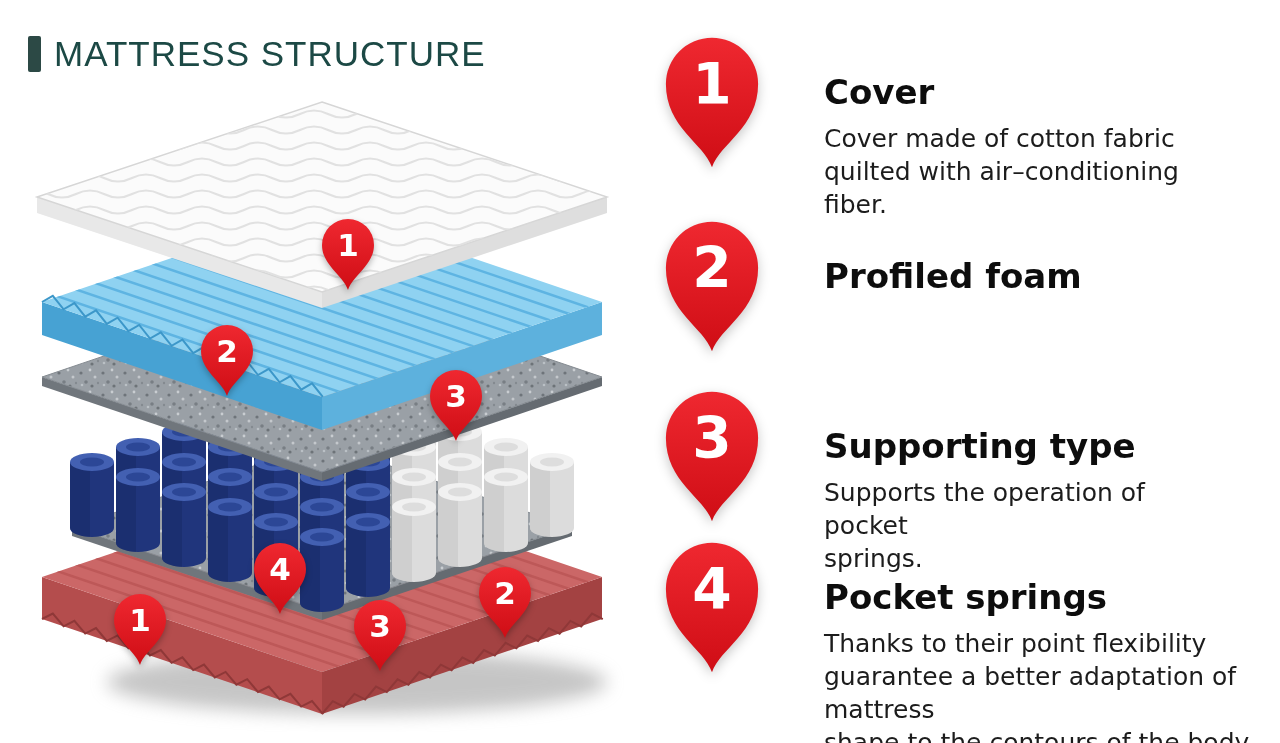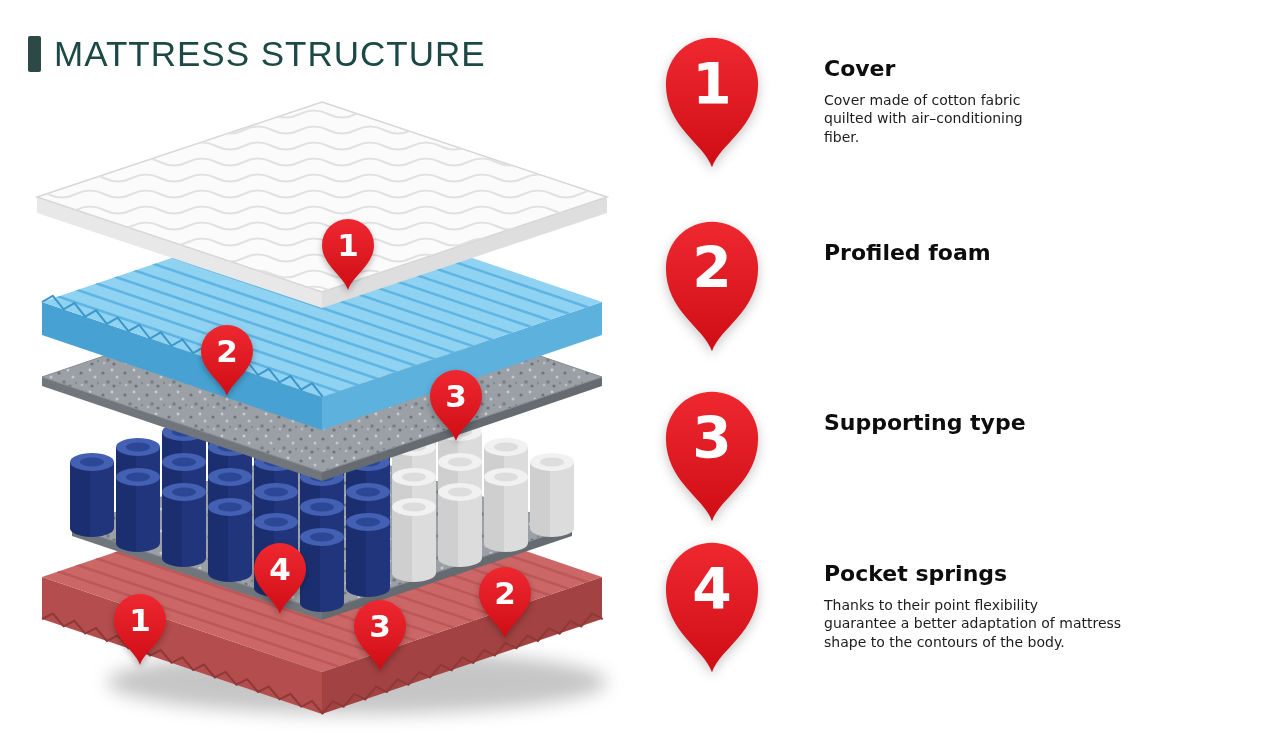--- a/index.html
+++ b/index.html
@@ -18,22 +18,22 @@
   .mattress-wrap { position: absolute; left: 12px; top: 82px; width: 620px; height: 650px; }
   .badge { position: absolute; width: 54px; height: 74px; }
   .badge svg { filter: drop-shadow(0 3px 3px rgba(0,0,0,0.28)); display:block; }
   .badge text, .legend-pin text { font-family: "DejaVu Sans", sans-serif; }
 
   
   .legend-item { position: absolute; left: 664px; display: flex; gap: 64px; align-items: flex-start; }
   .legend-pin { width: 96px; height: 133px; flex: 0 0 auto; filter: drop-shadow(0 4px 6px rgba(0,0,0,0.22)); }
   .legend-text { padding-top: 20px; width: 380px; font-family: "DejaVu Sans", sans-serif; }
   .item4 .legend-text { width: 470px; }
-  .legend-title { font-size: 22px; font-weight: bold; color: #0d0d0d; margin: 0 0 10px 0; }
-  .legend-desc { font-size: 14px; line-height: 1.32; color: #1c1c1c; white-space: pre-line; }
+  .legend-title { font-size: 34px; font-weight: bold; color: #0d0d0d; margin: 16px 0 10px 0; }
+  .legend-desc { font-size: 25px; line-height: 1.32; color: #1c1c1c; white-space: pre-line; }
   .item1 { top: 36px; } .item2 { top: 220px; } .item3 { top: 390px; } .item4 { top: 541px; }
 </style>
 </head>
 <body>
 
 <div class="stage">
 
   <svg width="0" height="0" style="position:absolute" aria-hidden="true">
     <defs>
       <linearGradient id="pinGrad" x1="0" y1="0" x2="0" y2="1">
@@ -276,20 +276,22 @@
     </div>
   </div>
 
   <div class="legend-item item3">
     <svg class="legend-pin" viewBox="0 0 108 150">
       <path d="M54 148 C45 121 2 103 2 54 A52 52 0 1 1 106 54 C106 103 63 121 54 148 Z" fill="url(#pinGrad)"></path>
       <text x="54" y="77" text-anchor="middle" font-size="64" font-weight="bold" fill="#ffffff">3</text>
     </svg>
     <div class="legend-text">
       <div class="legend-title">Supporting type</div>
+      <div class="legend-desc">Supports the operation of pocket
+springs.</div>
     </div>
   </div>
 
   <div class="legend-item item4">
     <svg class="legend-pin" viewBox="0 0 108 150">
       <path d="M54 148 C45 121 2 103 2 54 A52 52 0 1 1 106 54 C106 103 63 121 54 148 Z" fill="url(#pinGrad)"></path>
       <text x="54" y="77" text-anchor="middle" font-size="64" font-weight="bold" fill="#ffffff">4</text>
     </svg>
     <div class="legend-text">
       <div class="legend-title">Pocket springs</div>

